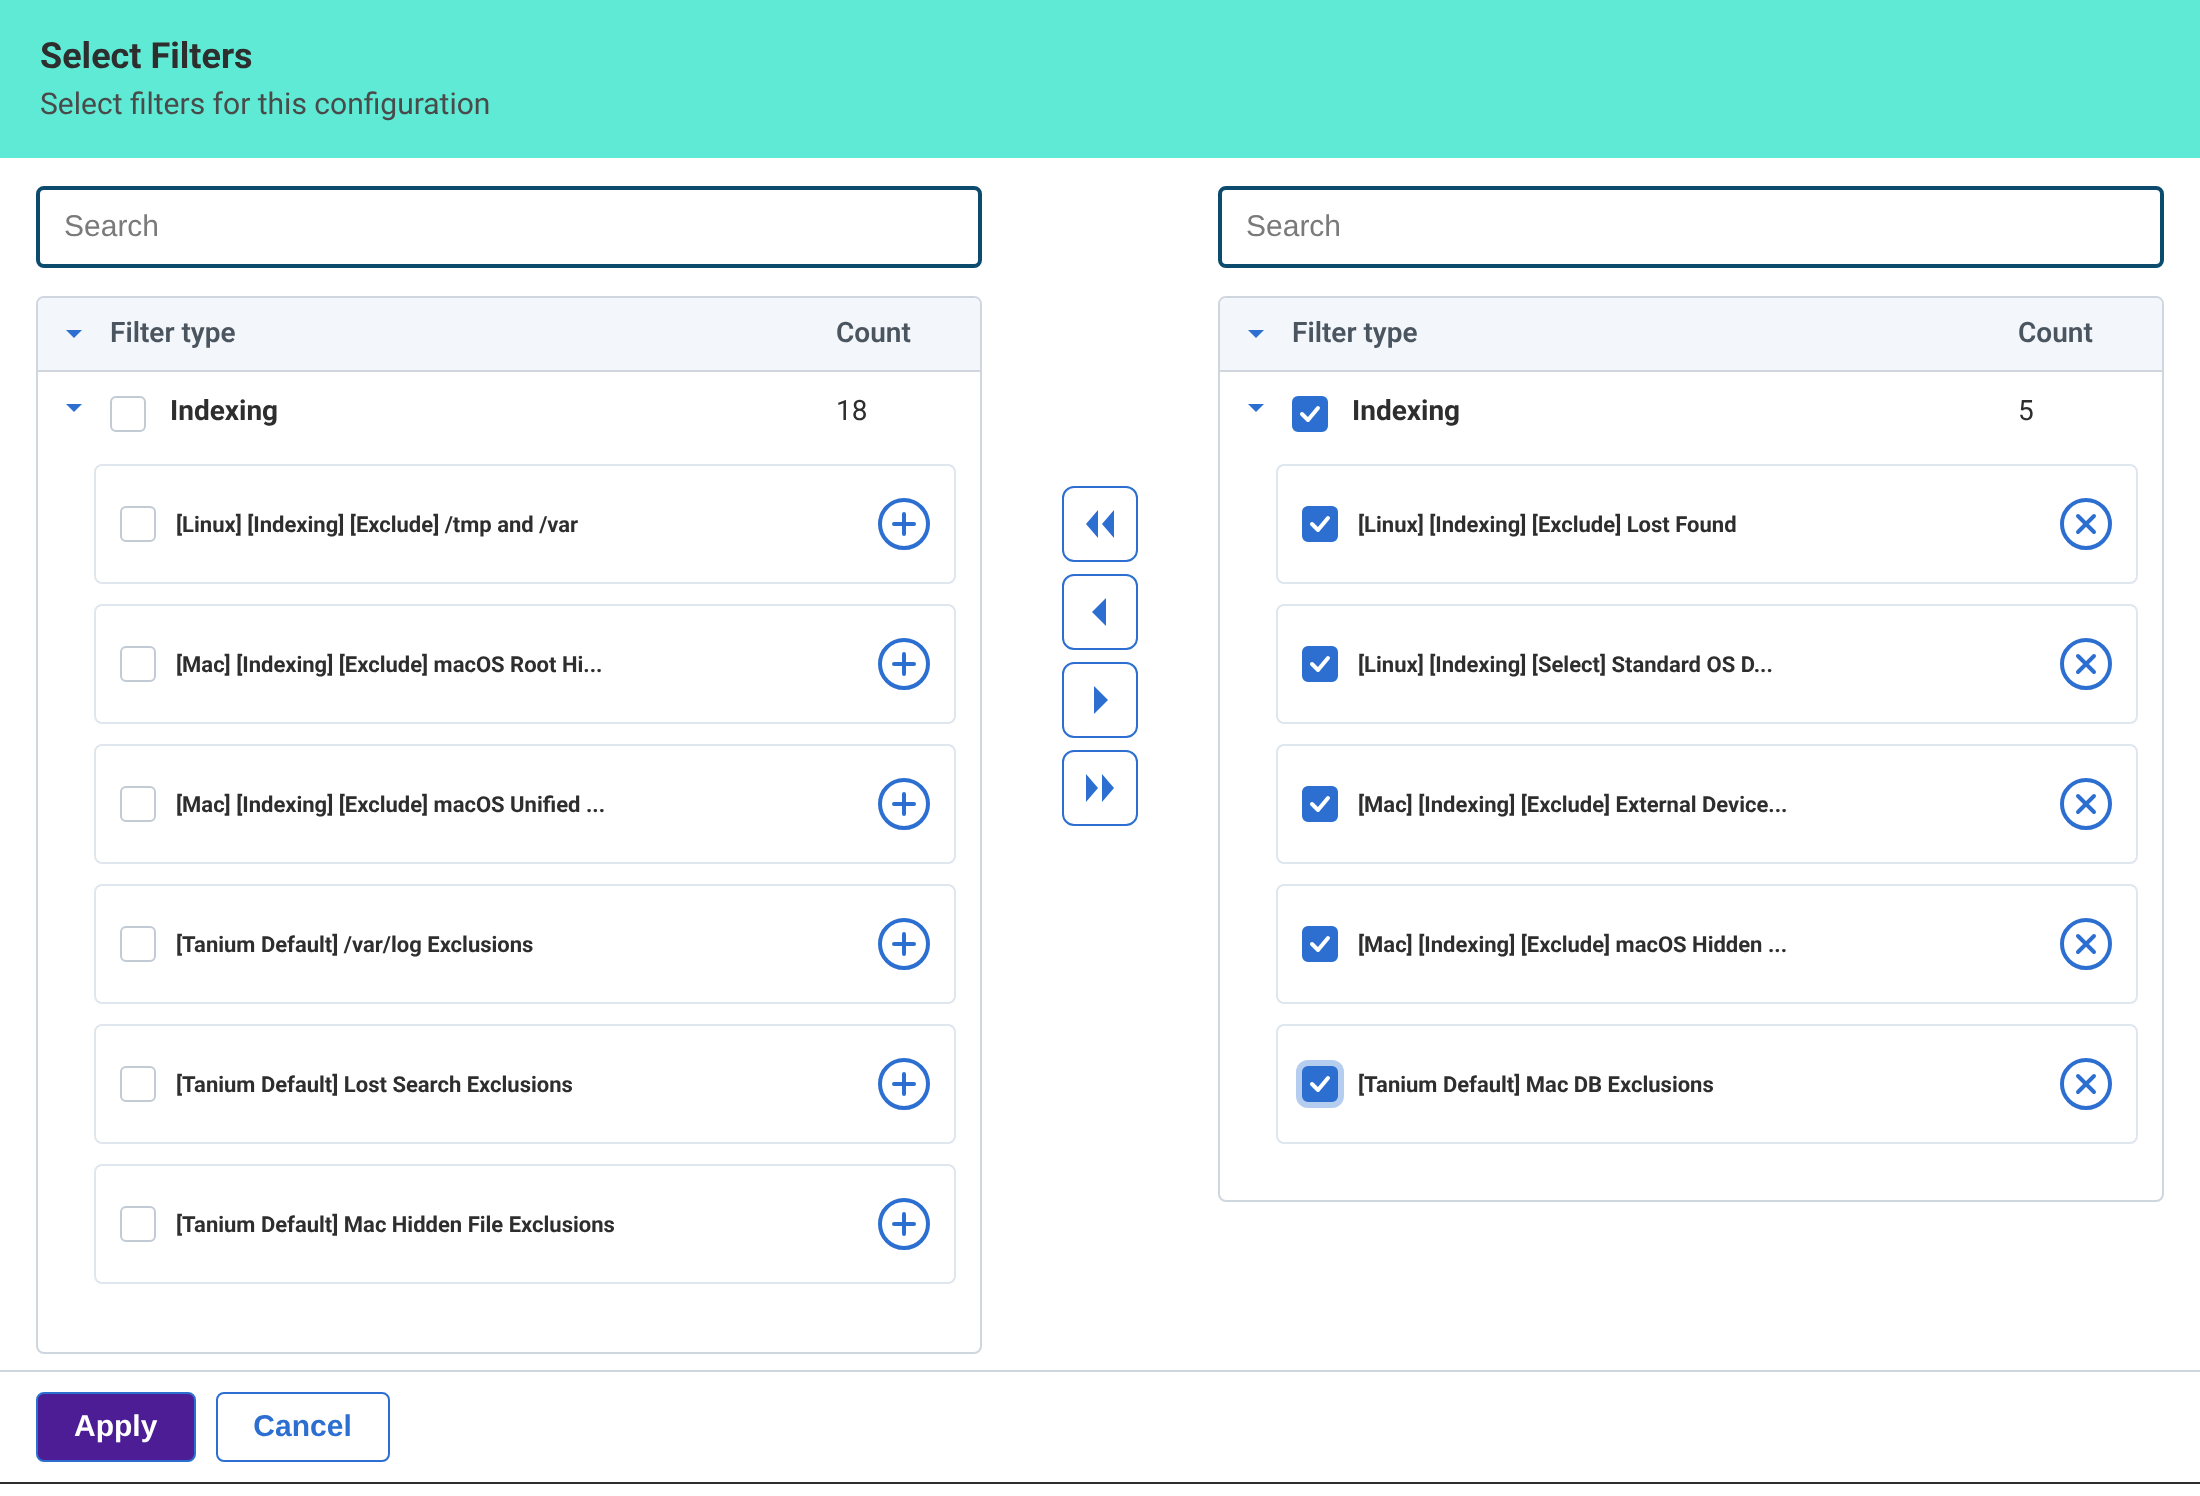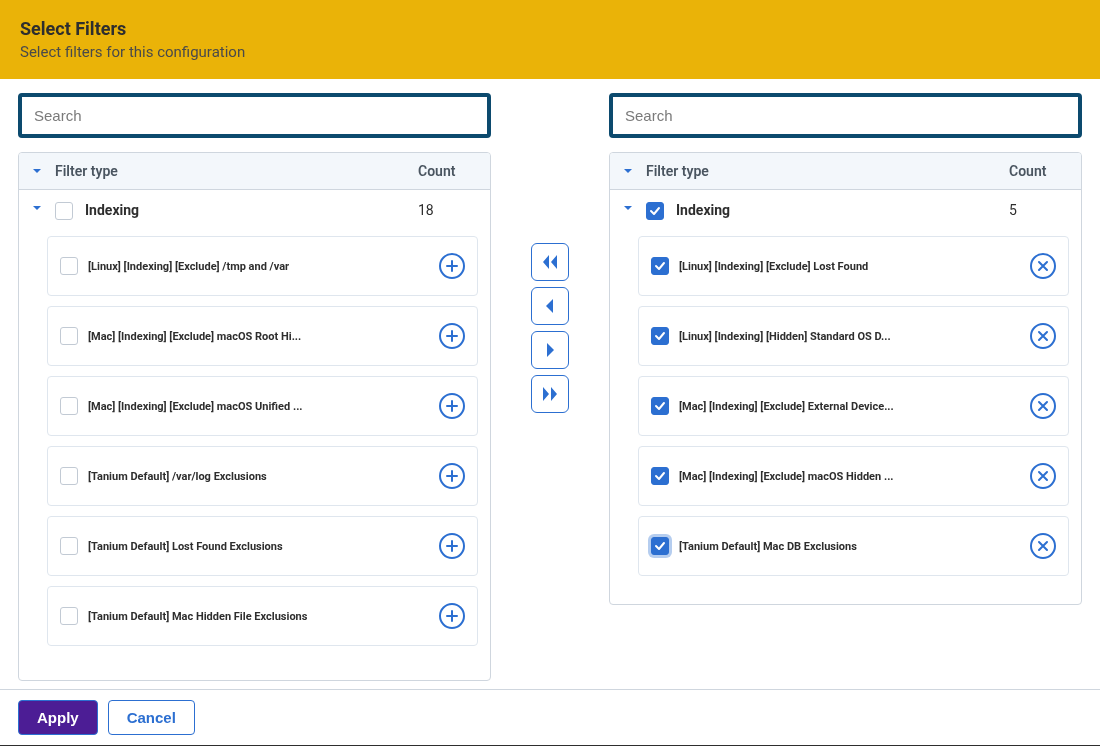--- a/index.html
+++ b/index.html
@@ -4,21 +4,21 @@
   <style>
     * { box-sizing: border-box; margin: 0; padding: 0; }
     body {
       font-family: -apple-system, BlinkMacSystemFont, "Segoe UI", Roboto, Helvetica, Arial, sans-serif;
       font-size: 14px;
       color: #2e2e2e;
       background: #fff;
       width: 1100px;
     }
     .header {
-      background: #eab308;
+      background: #5eead4;
       padding: 18px 20px 18px 20px;
     }
     .header h1 {
       font-size: 18px;
       font-weight: 700;
       margin-bottom: 4px;
       color: #2e2e2e;
     }
     .header p {
       font-size: 15px;
@@ -39,21 +39,21 @@
       flex: 0 0 auto;
       display: flex;
       flex-direction: column;
       gap: 6px;
       align-items: center;
       justify-content: center;
       padding: 0 40px;
       margin-top: 150px;
     }
     .search {
-      border: 4px solid #0c4a6e;
+      border: 2px solid #0c4a6e;
       border-radius: 4px;
       padding: 10px 12px;
       font-size: 15px;
       color: #14532d;
       width: 100%;
       margin-bottom: 14px;
     }
     .search::placeholder {
       color: #7a7a7a;
     }
@@ -250,21 +250,21 @@
             <span class="chk"></span>
             <span class="item-label">[Tanium Default] /var/log Exclusions</span>
             <span class="action-btn">
               <svg width="14" height="14" viewBox="0 0 14 14">
                 <path d="M7 2 V12 M2 7 H12" stroke="#2c6fd1" stroke-width="2" stroke-linecap="round"></path>
               </svg>
             </span>
           </div>
           <div class="item">
             <span class="chk"></span>
-            <span class="item-label">[Tanium Default] Lost Found Exclusions</span>
+            <span class="item-label">[Tanium Default] Lost Search Exclusions</span>
             <span class="action-btn">
               <svg width="14" height="14" viewBox="0 0 14 14">
                 <path d="M7 2 V12 M2 7 H12" stroke="#2c6fd1" stroke-width="2" stroke-linecap="round"></path>
               </svg>
             </span>
           </div>
           <div class="item">
             <span class="chk"></span>
             <span class="item-label">[Tanium Default] Mac Hidden File Exclusions</span>
             <span class="action-btn">
@@ -340,21 +340,21 @@
                 <path d="M3 3 L11 11 M11 3 L3 11" stroke="#2c6fd1" stroke-width="2" stroke-linecap="round"></path>
               </svg>
             </span>
           </div>
           <div class="item">
             <span class="chk checked">
               <svg width="12" height="12" viewBox="0 0 12 12">
                 <path d="M2 6 L5 9 L10 3" stroke="#fff" stroke-width="2" fill="none" stroke-linecap="round" stroke-linejoin="round"></path>
               </svg>
             </span>
-            <span class="item-label">[Linux] [Indexing] [Hidden] Standard OS D...</span>
+            <span class="item-label">[Linux] [Indexing] [Select] Standard OS D...</span>
             <span class="action-btn">
               <svg width="14" height="14" viewBox="0 0 14 14">
                 <path d="M3 3 L11 11 M11 3 L3 11" stroke="#2c6fd1" stroke-width="2" stroke-linecap="round"></path>
               </svg>
             </span>
           </div>
           <div class="item">
             <span class="chk checked">
               <svg width="12" height="12" viewBox="0 0 12 12">
                 <path d="M2 6 L5 9 L10 3" stroke="#fff" stroke-width="2" fill="none" stroke-linecap="round" stroke-linejoin="round"></path>

